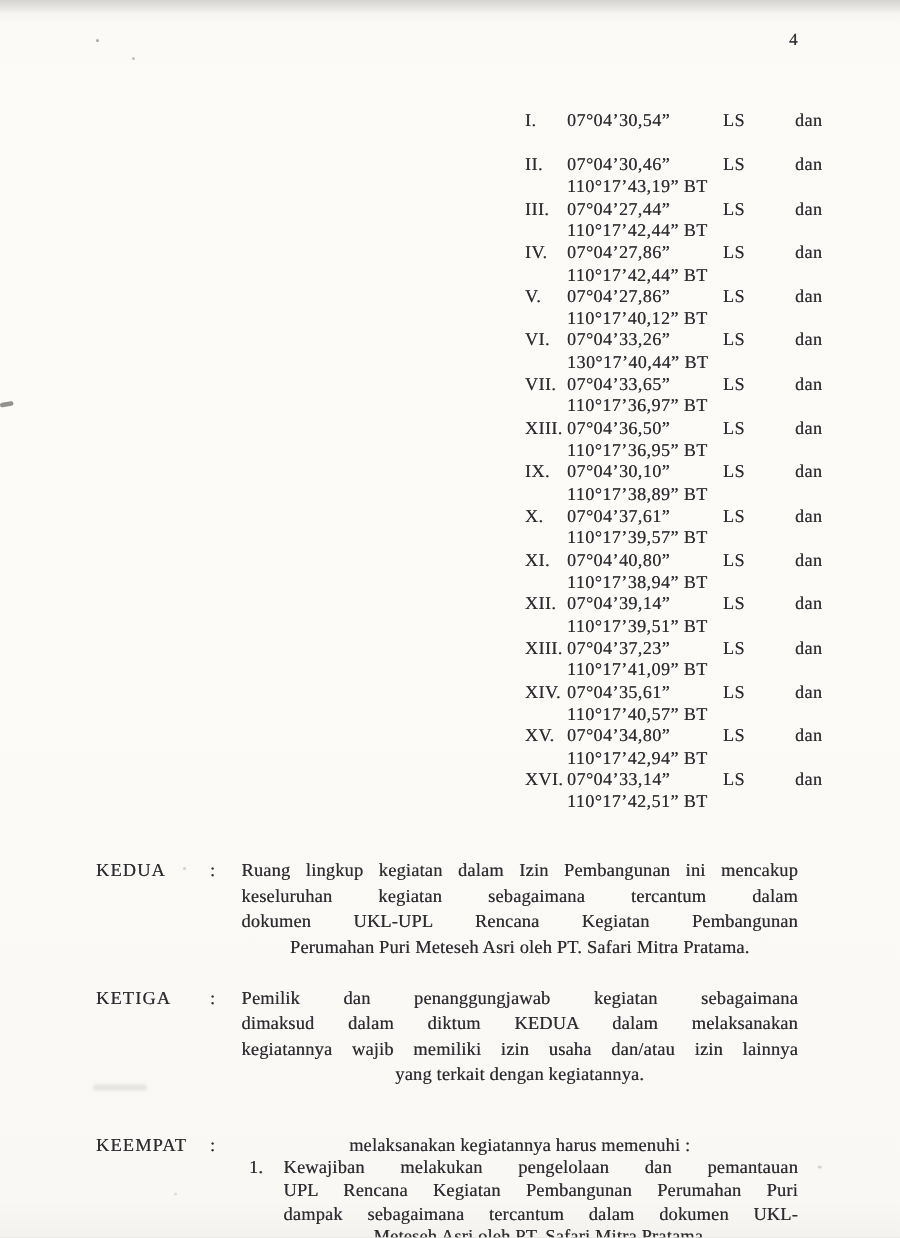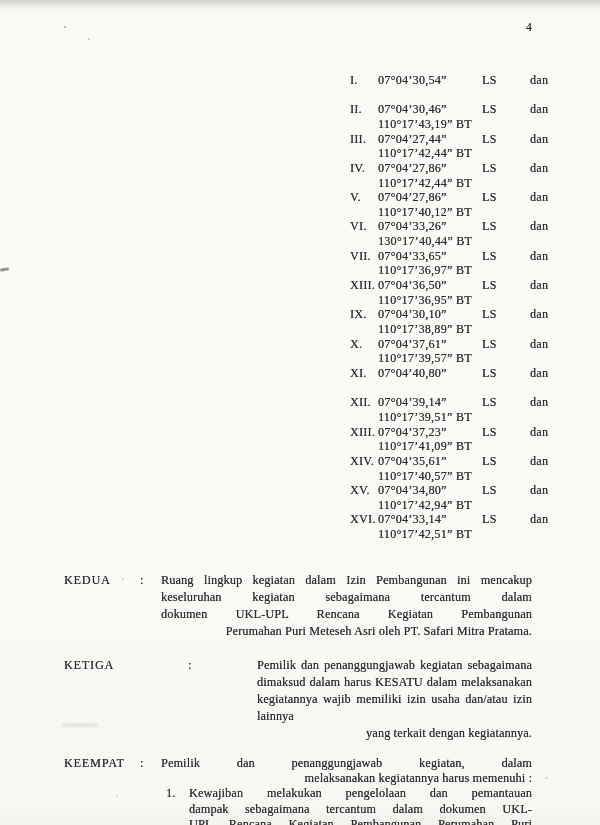--- a/index.html
+++ b/index.html
@@ -11,25 +11,25 @@
     text-shadow:0.2px 0.2px 0.35px rgba(45,45,52,0.7);
   }
   .page-number{position:absolute;left:526px;top:21px;font-size:11.5px;}
   
   .coords{position:absolute;left:350px;top:73px;width:212px;}
   .coord-row{display:grid;grid-template-columns:28px 104px 48px 1fr;height:29.3px;line-height:14.65px;font-size:12px;letter-spacing:0.3px;}
   .c-lon{grid-column:2/5;}
   
   .section{position:absolute;left:64px;width:468px;display:grid;grid-template-columns:76px 21px 1fr;font-size:12.2px;line-height:17px;letter-spacing:0.15px;}
   .sec-0{top:572px;}
-  .sec-1{top:657px;gap:48px;}
+  .sec-1{top:657px;}
   .sec-2{top:734px;line-height:15.2px;margin-top:22px;}
   .s-label{letter-spacing:0.8px;}
   .jl{text-align:justify;text-align-last:justify;}
-  .ll{text-align:right;}
+  .ll{text-align:center;}
   .indent{padding-left:28px;position:relative;}
   .li-num{position:absolute;left:5px;}
   
   .scan-top{position:absolute;left:0;top:0;right:0;height:9px;background:linear-gradient(180deg,rgba(160,158,152,0.35),rgba(255,255,255,0));pointer-events:none;}
   .speck{position:absolute;border-radius:50%;background:rgba(85,85,92,0.5);}
   .edge-mark{position:absolute;left:0;top:268px;width:9px;height:3px;background:rgba(110,110,105,0.75);border-radius:2px;transform:rotate(-10deg);}
   .smudge{position:absolute;left:62px;top:723px;width:36px;height:4px;background:rgba(120,118,112,0.16);border-radius:2px;filter:blur(1px);}
 </style>
 </head>
 <body>
@@ -107,20 +107,21 @@
     <span class="c-lat">07°04’37,61”</span>
     <span class="c-ls">LS</span>
     <span class="c-dan">dan</span>
     <span class="c-lon">110°17’39,57” BT</span>
   </div>
       <div class="coord-row">
     <span class="c-num">XI.</span>
     <span class="c-lat">07°04’40,80”</span>
     <span class="c-ls">LS</span>
     <span class="c-dan">dan</span>
+    <span class="c-lon">110°17’38,94” BT</span>
   </div>
       <div class="coord-row">
     <span class="c-num">XII.</span>
     <span class="c-lat">07°04’39,14”</span>
     <span class="c-ls">LS</span>
     <span class="c-dan">dan</span>
     <span class="c-lon">110°17’39,51” BT</span>
   </div>
       <div class="coord-row">
     <span class="c-num">XIII.</span>
@@ -161,34 +162,33 @@
           <div class="jl">keseluruhan kegiatan sebagaimana tercantum dalam</div>
           <div class="jl">dokumen UKL-UPL Rencana Kegiatan Pembangunan</div>
           <div class="ll">Perumahan Puri Meteseh Asri oleh PT. Safari Mitra Pratama.</div>
         </div>
   </div>
       <div class="section sec-1">
     <div class="s-label">KETIGA</div>
     <div class="s-colon">:</div>
     <div class="s-body">
           <div class="jl">Pemilik dan penanggungjawab kegiatan sebagaimana</div>
-          <div class="jl">dimaksud dalam harus KESATU dalam melaksanakan</div>
+          <div class="jl">dimaksud dalam diktum KEDUA dalam melaksanakan</div>
           <div class="jl">kegiatannya wajib memiliki izin usaha dan/atau izin lainnya</div>
           <div class="ll">yang terkait dengan kegiatannya.</div>
         </div>
   </div>
       <div class="section sec-2">
     <div class="s-label">KEEMPAT</div>
     <div class="s-colon">:</div>
     <div class="s-body">
-          <div class="jl">Pemilik dan penanggungjawab kegiatan, dalam</div>
           <div class="ll">melaksanakan kegiatannya harus memenuhi :</div>
           <div class="jl indent"><span class="li-num">1.</span>Kewajiban melakukan pengelolaan dan pemantauan</div>
+          <div class="jl indent">UPL Rencana Kegiatan Pembangunan Perumahan Puri</div>
           <div class="jl indent">dampak sebagaimana tercantum dalam dokumen UKL-</div>
-          <div class="jl indent">UPL Rencana Kegiatan Pembangunan Perumahan Puri</div>
           <div class="ll indent">Meteseh Asri oleh PT. Safari Mitra Pratama.</div>
         </div>
   </div>
     </div>
 
   <div class="speck" style="left:64px;top:26px;width:2px;height:2px;"></div>
   <div class="speck" style="left:88px;top:38px;width:2px;height:2px;opacity:.7;"></div>
   <div class="speck" style="left:122px;top:578px;width:2px;height:2px;opacity:.5;"></div>
   <div class="speck" style="left:545px;top:777px;width:3px;height:2px;opacity:.45;"></div>
   <div class="speck" style="left:116px;top:795px;width:2px;height:2px;opacity:.35;"></div>

